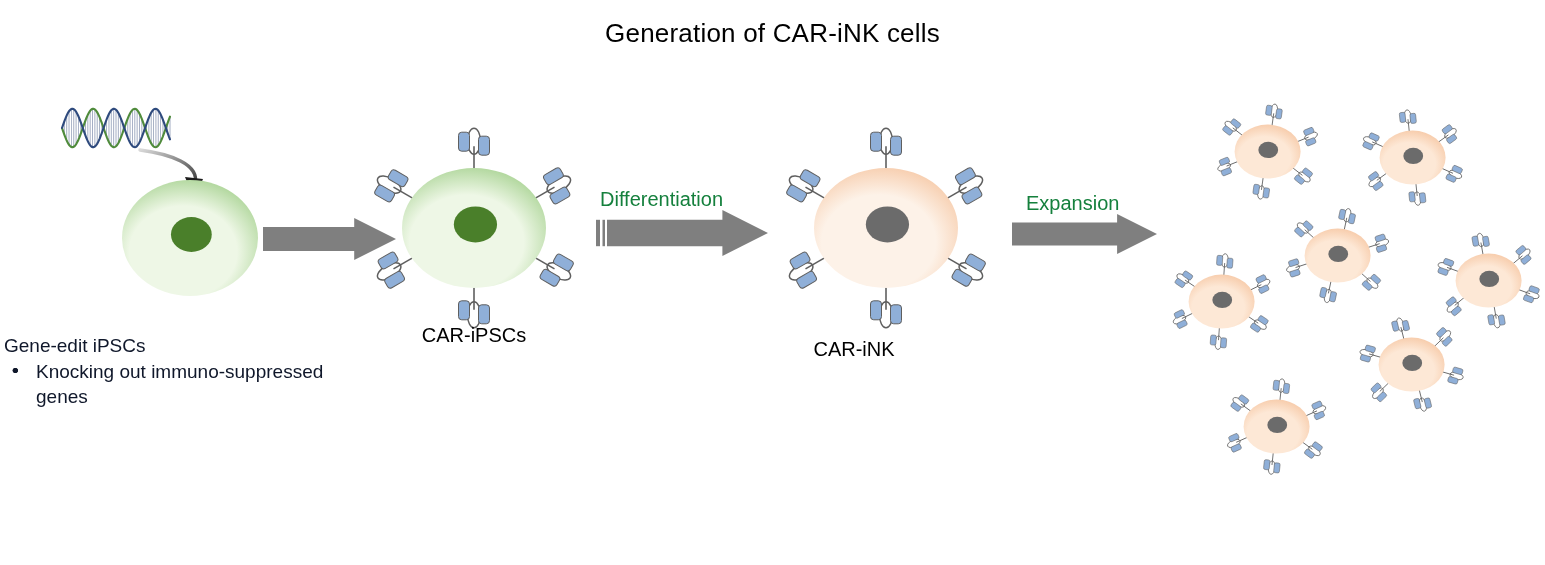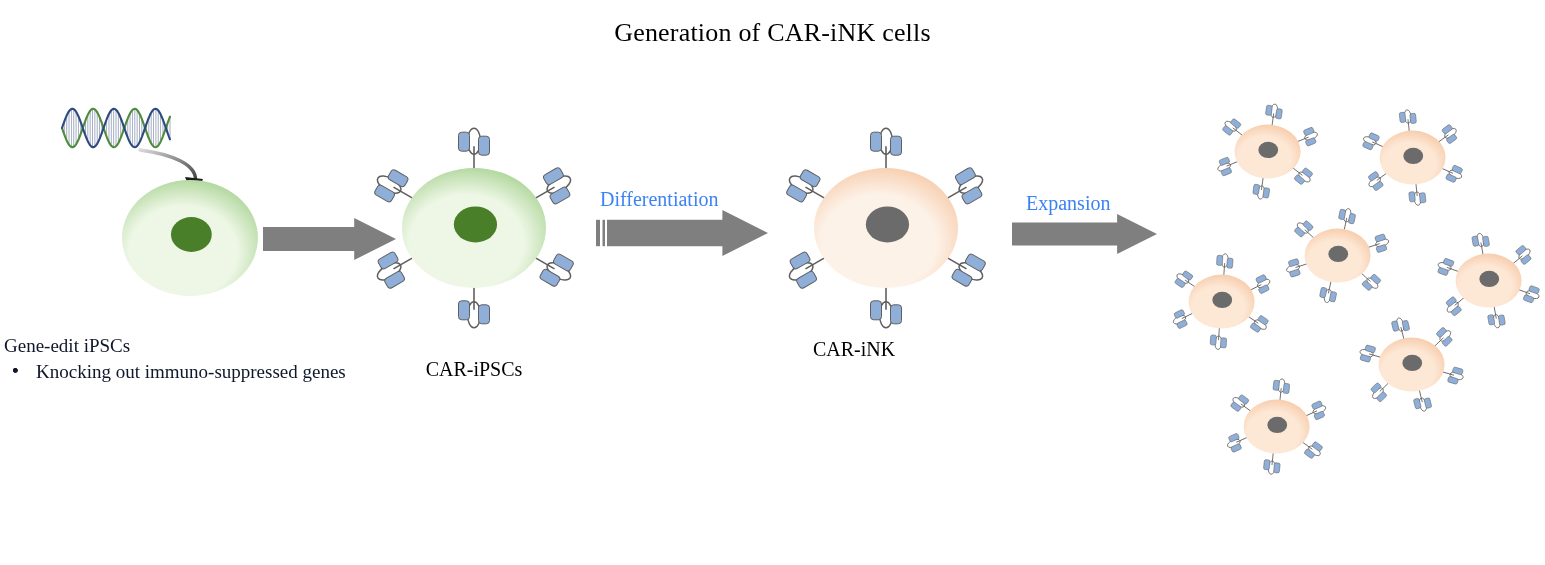--- a/index.html
+++ b/index.html
@@ -10,21 +10,20 @@
   body {
     font-family: "Liberation Sans", sans-serif;
     color: #000000;
   }
   #canvas {
     position: relative;
     width: 1545px;
     height: 565px;
     background: #ffffff;
     overflow: hidden;
-    font-family: Liberation Serif, serif;
   }
   .title {
     position: absolute;
     left: 0;
     top: 18px;
     width: 1545px;
     text-align: center;
     font-size: 26px;
     color: #000;
     letter-spacing: 0.2px;
@@ -32,21 +31,21 @@
   .stage-label {
     position: absolute;
     font-size: 20px;
     color: #000;
     text-align: center;
     white-space: nowrap;
   }
   .arrow-label {
     position: absolute;
     font-size: 20px;
-    color: #3b82f6;
+    color: #15803d;
     white-space: nowrap;
   }
   .abs { position: absolute; }
   .notes {
     position: absolute;
     left: 4px;
     top: 333px;
     width: 350px;
     font-size: 19px;
     line-height: 25px;
@@ -637,21 +636,21 @@
               <rect x="4.5" y="-36" width="11" height="19" rx="3.2" ry="3.2" fill="#8fafd8" stroke="#5f5f5f" stroke-width="1"></rect>
             </g>
           </g>
           <ellipse cx="84.6" cy="78.6" rx="33" ry="27" fill="url(#grad-expansioncell7)"></ellipse>
           <ellipse cx="85.25999999999999" cy="76.97999999999999" rx="9.9" ry="8.1" fill="#6b6b6b"></ellipse>
         </svg>
       </div>
     </div>
 
   <div class="abs" id="labels-slot" style="left:0;top:0;">
-      <div class="stage-label" style="left: 364px; top: 358px; width: 220px;">CAR-iPSCs</div>
+      <div class="stage-label" style="left: 364px; top: 324px; width: 220px;">CAR-iPSCs</div>
       <div class="stage-label" style="left: 744px; top: 338px; width: 220px;">CAR-iNK</div>
       <div class="arrow-label" style="left: 600px; top: 188px;">Differentiation</div>
       <div class="arrow-label" style="left: 1026px; top: 192px;">Expansion</div>
     </div>
 
   <div class="notes">
     <p class="head">Gene-edit iPSCs</p>
     <ul id="notes-list">
         <li><span class="bullet">•</span></li>
         <li><span class="bullet">•</span></li>

